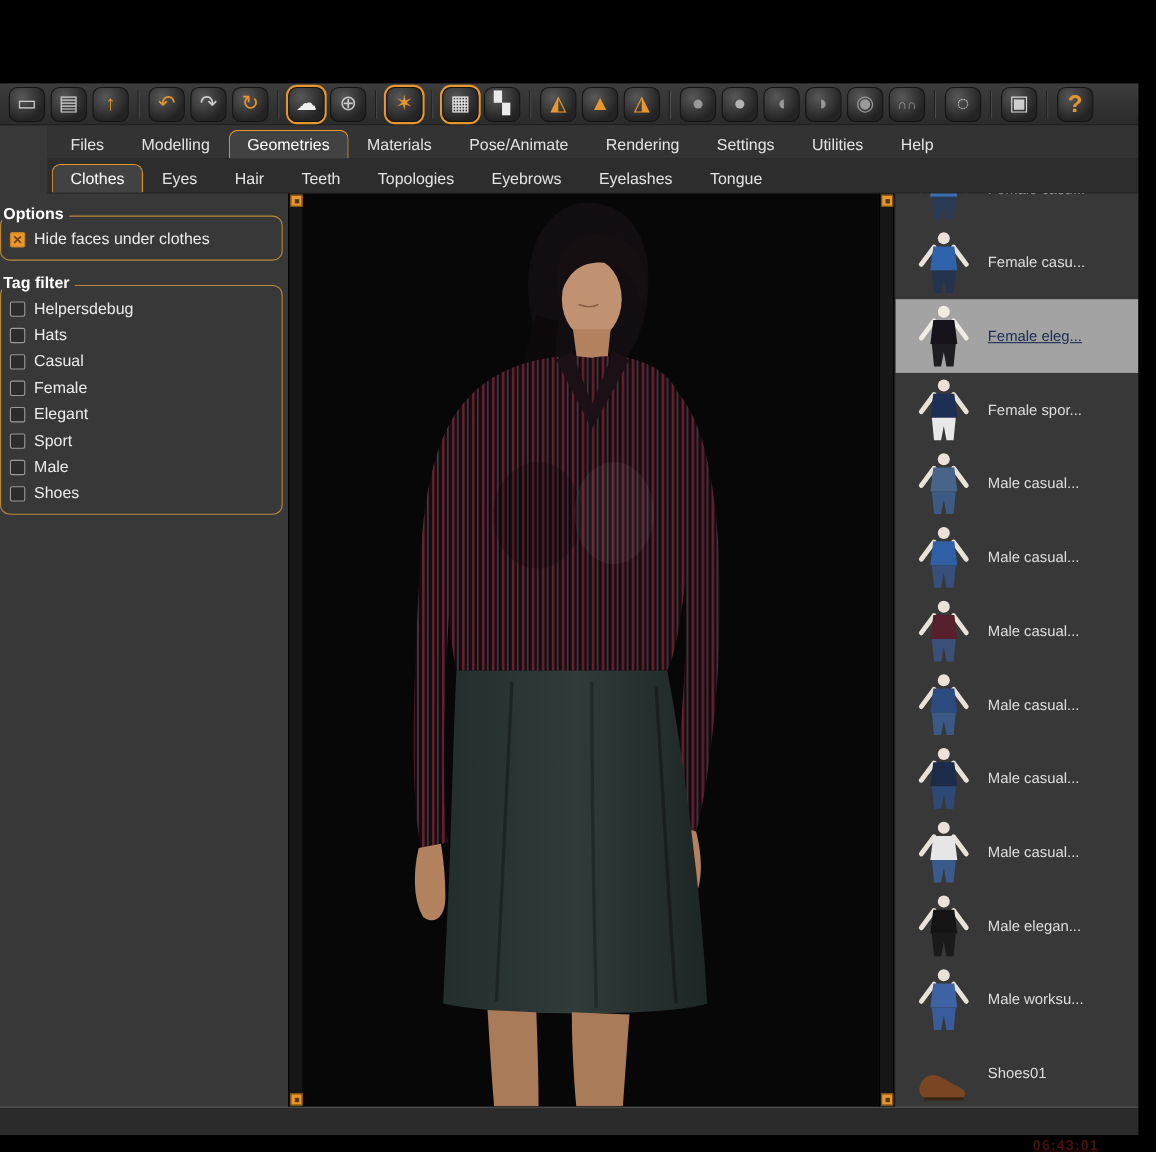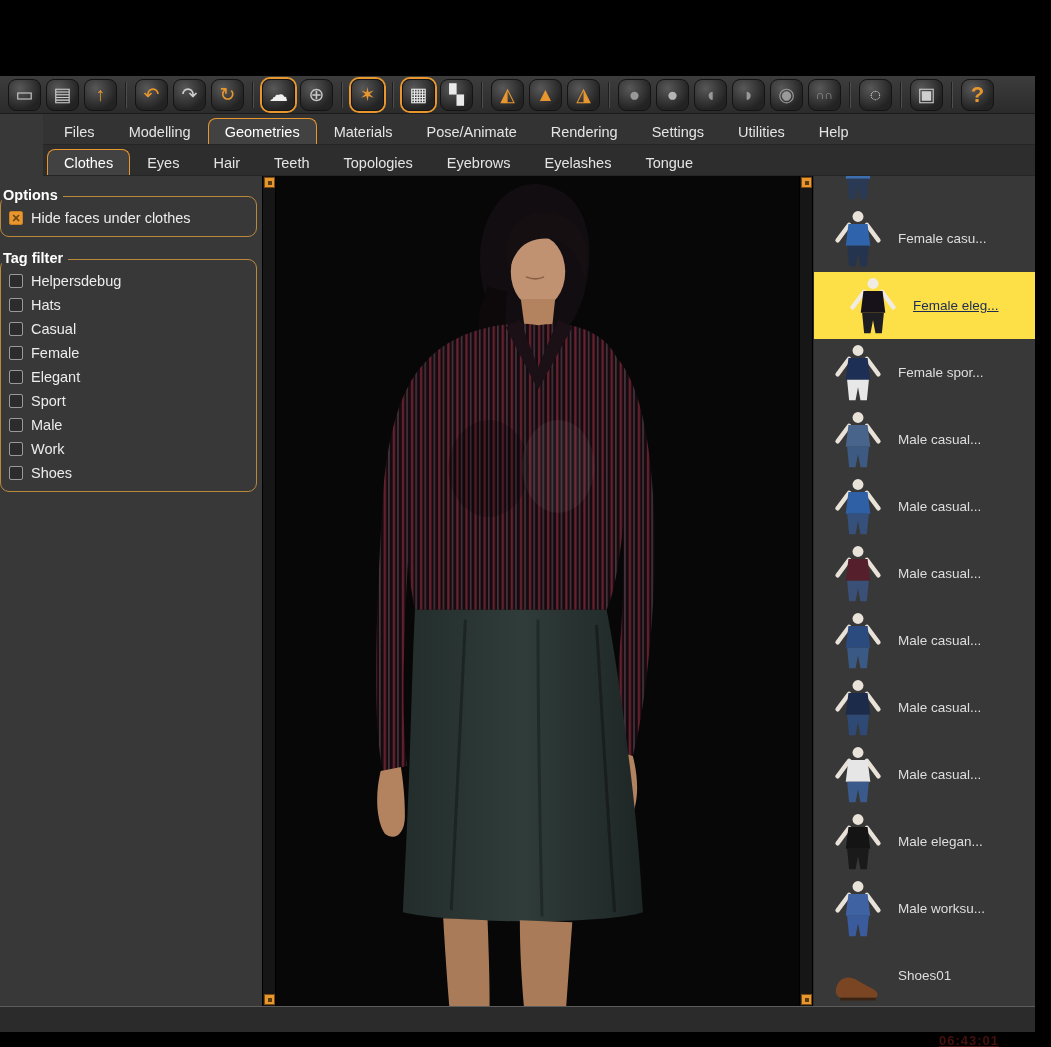--- a/index.html
+++ b/index.html
@@ -54,21 +54,21 @@
   .vs-handle::after { content:""; position:absolute; left:3px; top:3px; width:4px; height:4px; background:#5a3a10; }
 
   
   .viewport { flex:1 1 auto; background:#070707; position:relative; overflow:hidden; cursor:crosshair; }
   .viewport svg { position:absolute; inset:0; width:100%; height:100%; }
 
   
   .clothes-panel { width:222px; flex:0 0 auto; background:#383838; overflow:hidden; border-left:1px solid #2a2a2a; }
   .clothes-row { display:flex; align-items:center; height:67px; cursor:pointer; }
   .clothes-row.clipped { margin-top:-38px; }
-  .clothes-row.selected { background:#fde047;padding-left:15px; }
+  .clothes-row.selected { background:#a3a3a3; }
   .thumb { width:56px; height:60px; margin-left:16px; flex:0 0 auto; }
   .thumb svg { width:100%; height:100%; }
   .clothes-label { margin-left:12px; font-size:13.5px; color:#dedede; white-space:nowrap; }
   .clothes-row.selected .clothes-label { color:#1c2c52; text-decoration:underline; }
 
   
   .status-bar { height:26px; flex:0 0 auto; background:#2b2b2b; border-top:1px solid #5c5c5c; }
 </style>
 </head>
 <body>
@@ -217,24 +217,20 @@
                 <span class="checkbox"></span>
                 <span class="check-label">Elegant</span>
               </div>
               <div class="check-row">
                 <span class="checkbox"></span>
                 <span class="check-label">Sport</span>
               </div>
               <div class="check-row">
                 <span class="checkbox"></span>
                 <span class="check-label">Male</span>
-              </div>
-              <div class="check-row">
-                <span class="checkbox"></span>
-                <span class="check-label">Work</span>
               </div>
               <div class="check-row">
                 <span class="checkbox"></span>
                 <span class="check-label">Shoes</span>
               </div>
             </div>
         </div>
       </div>
 
       <div class="vscroll">

